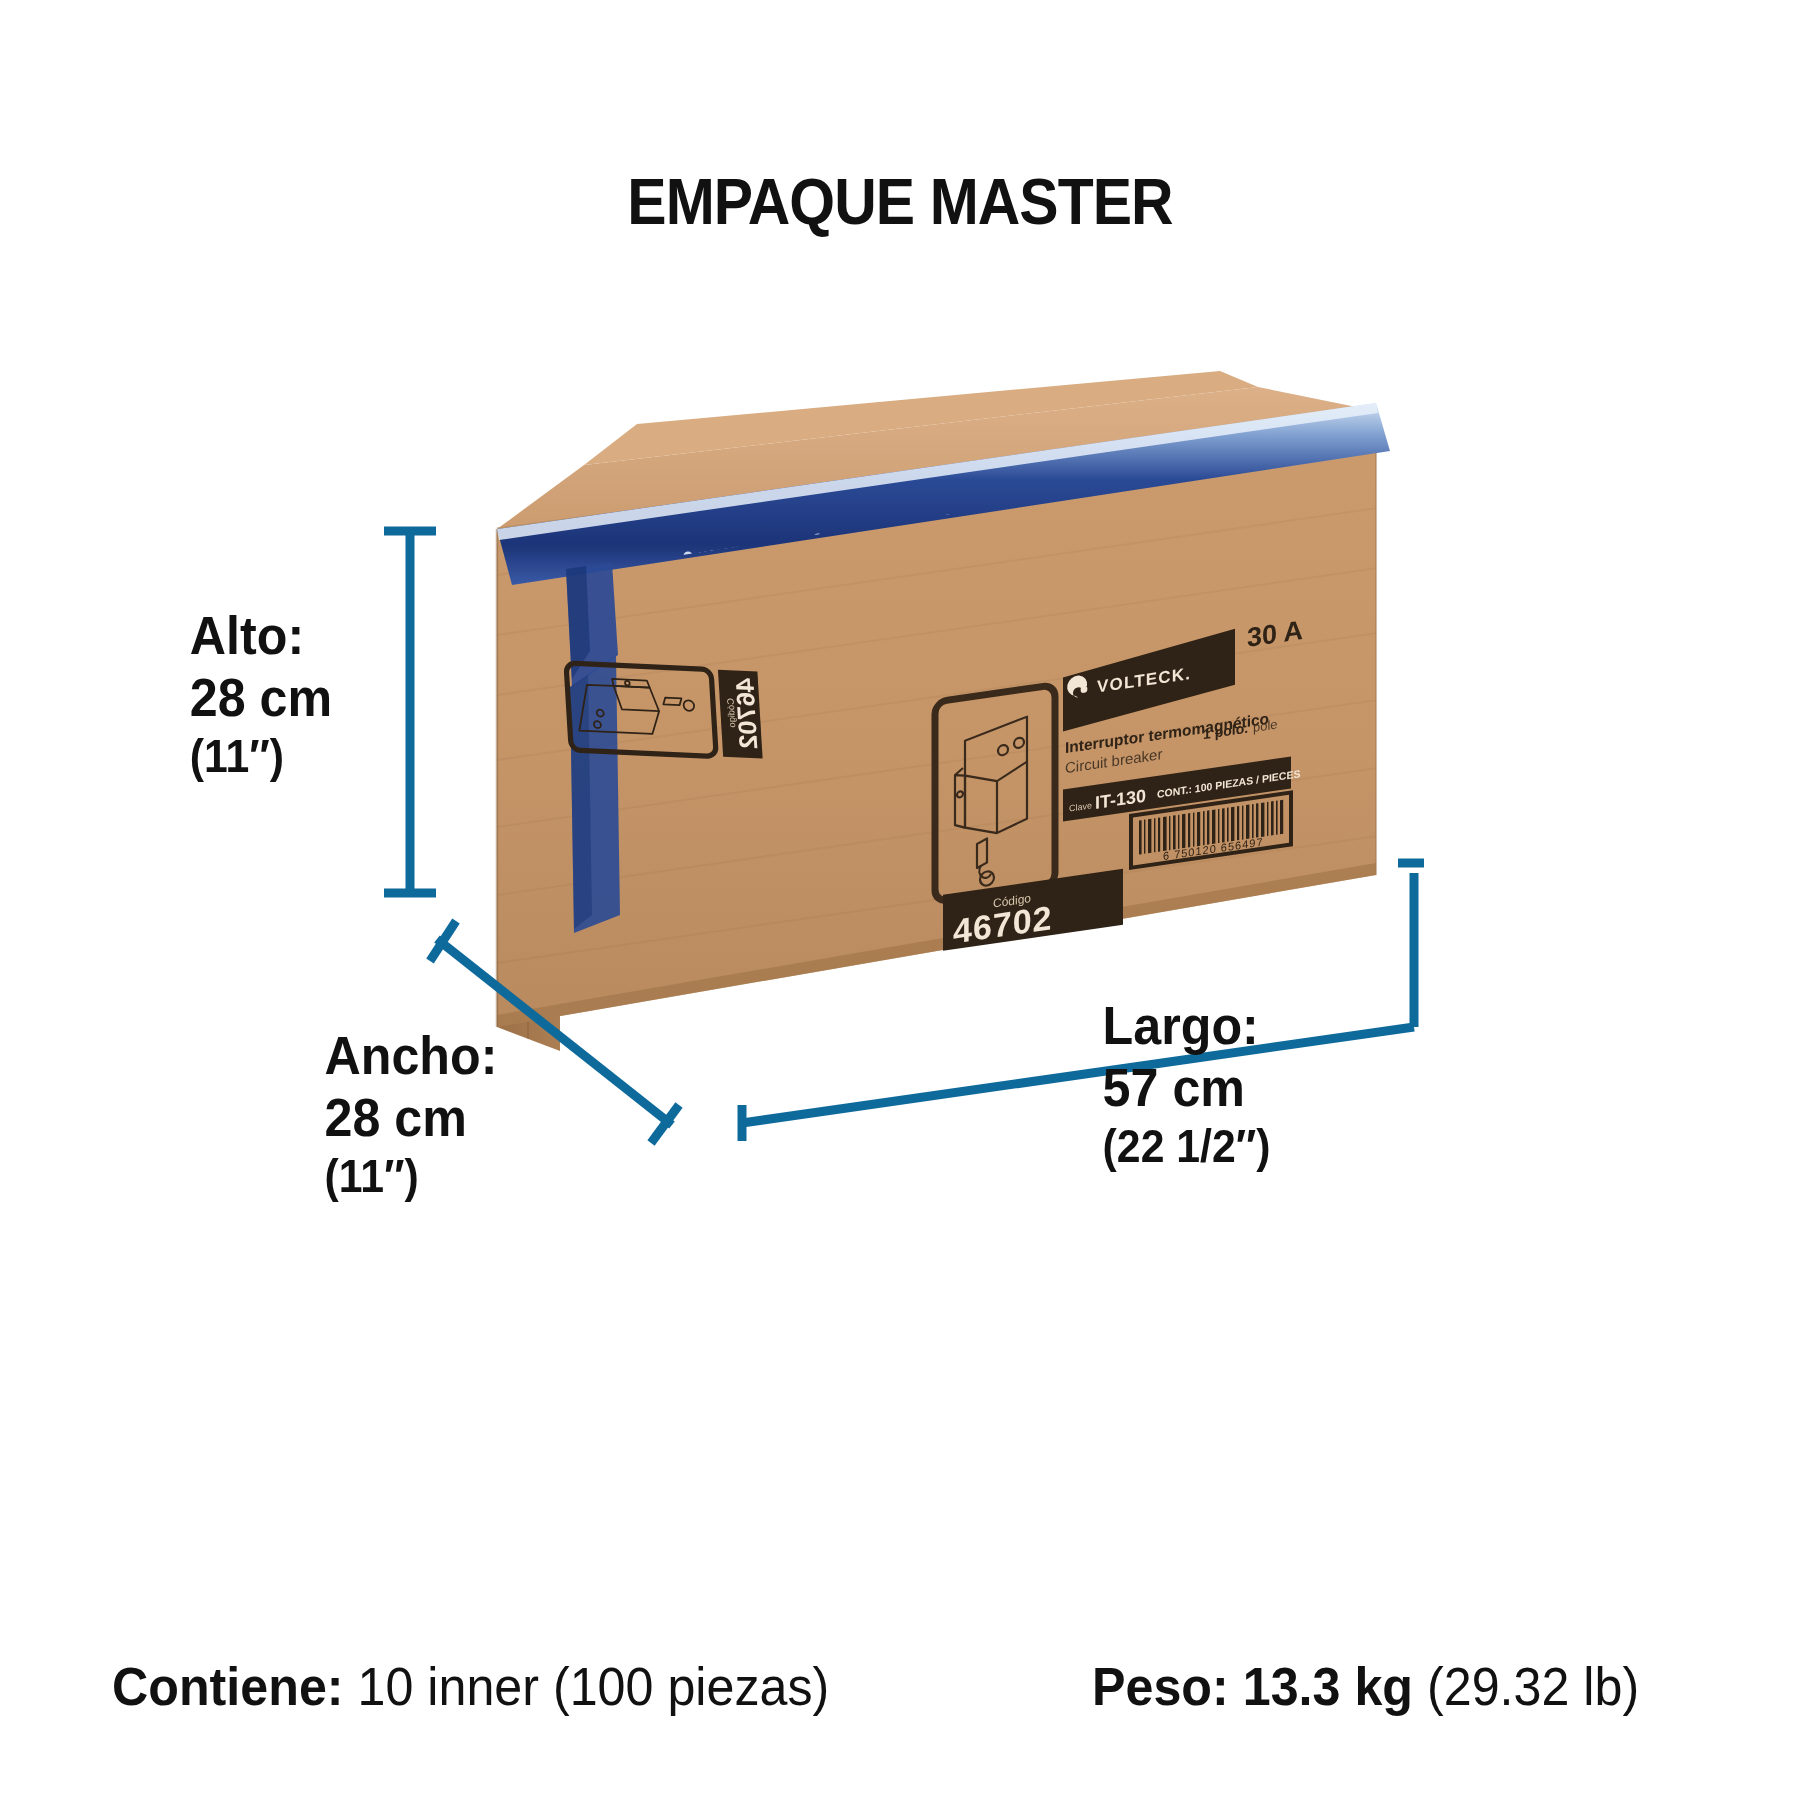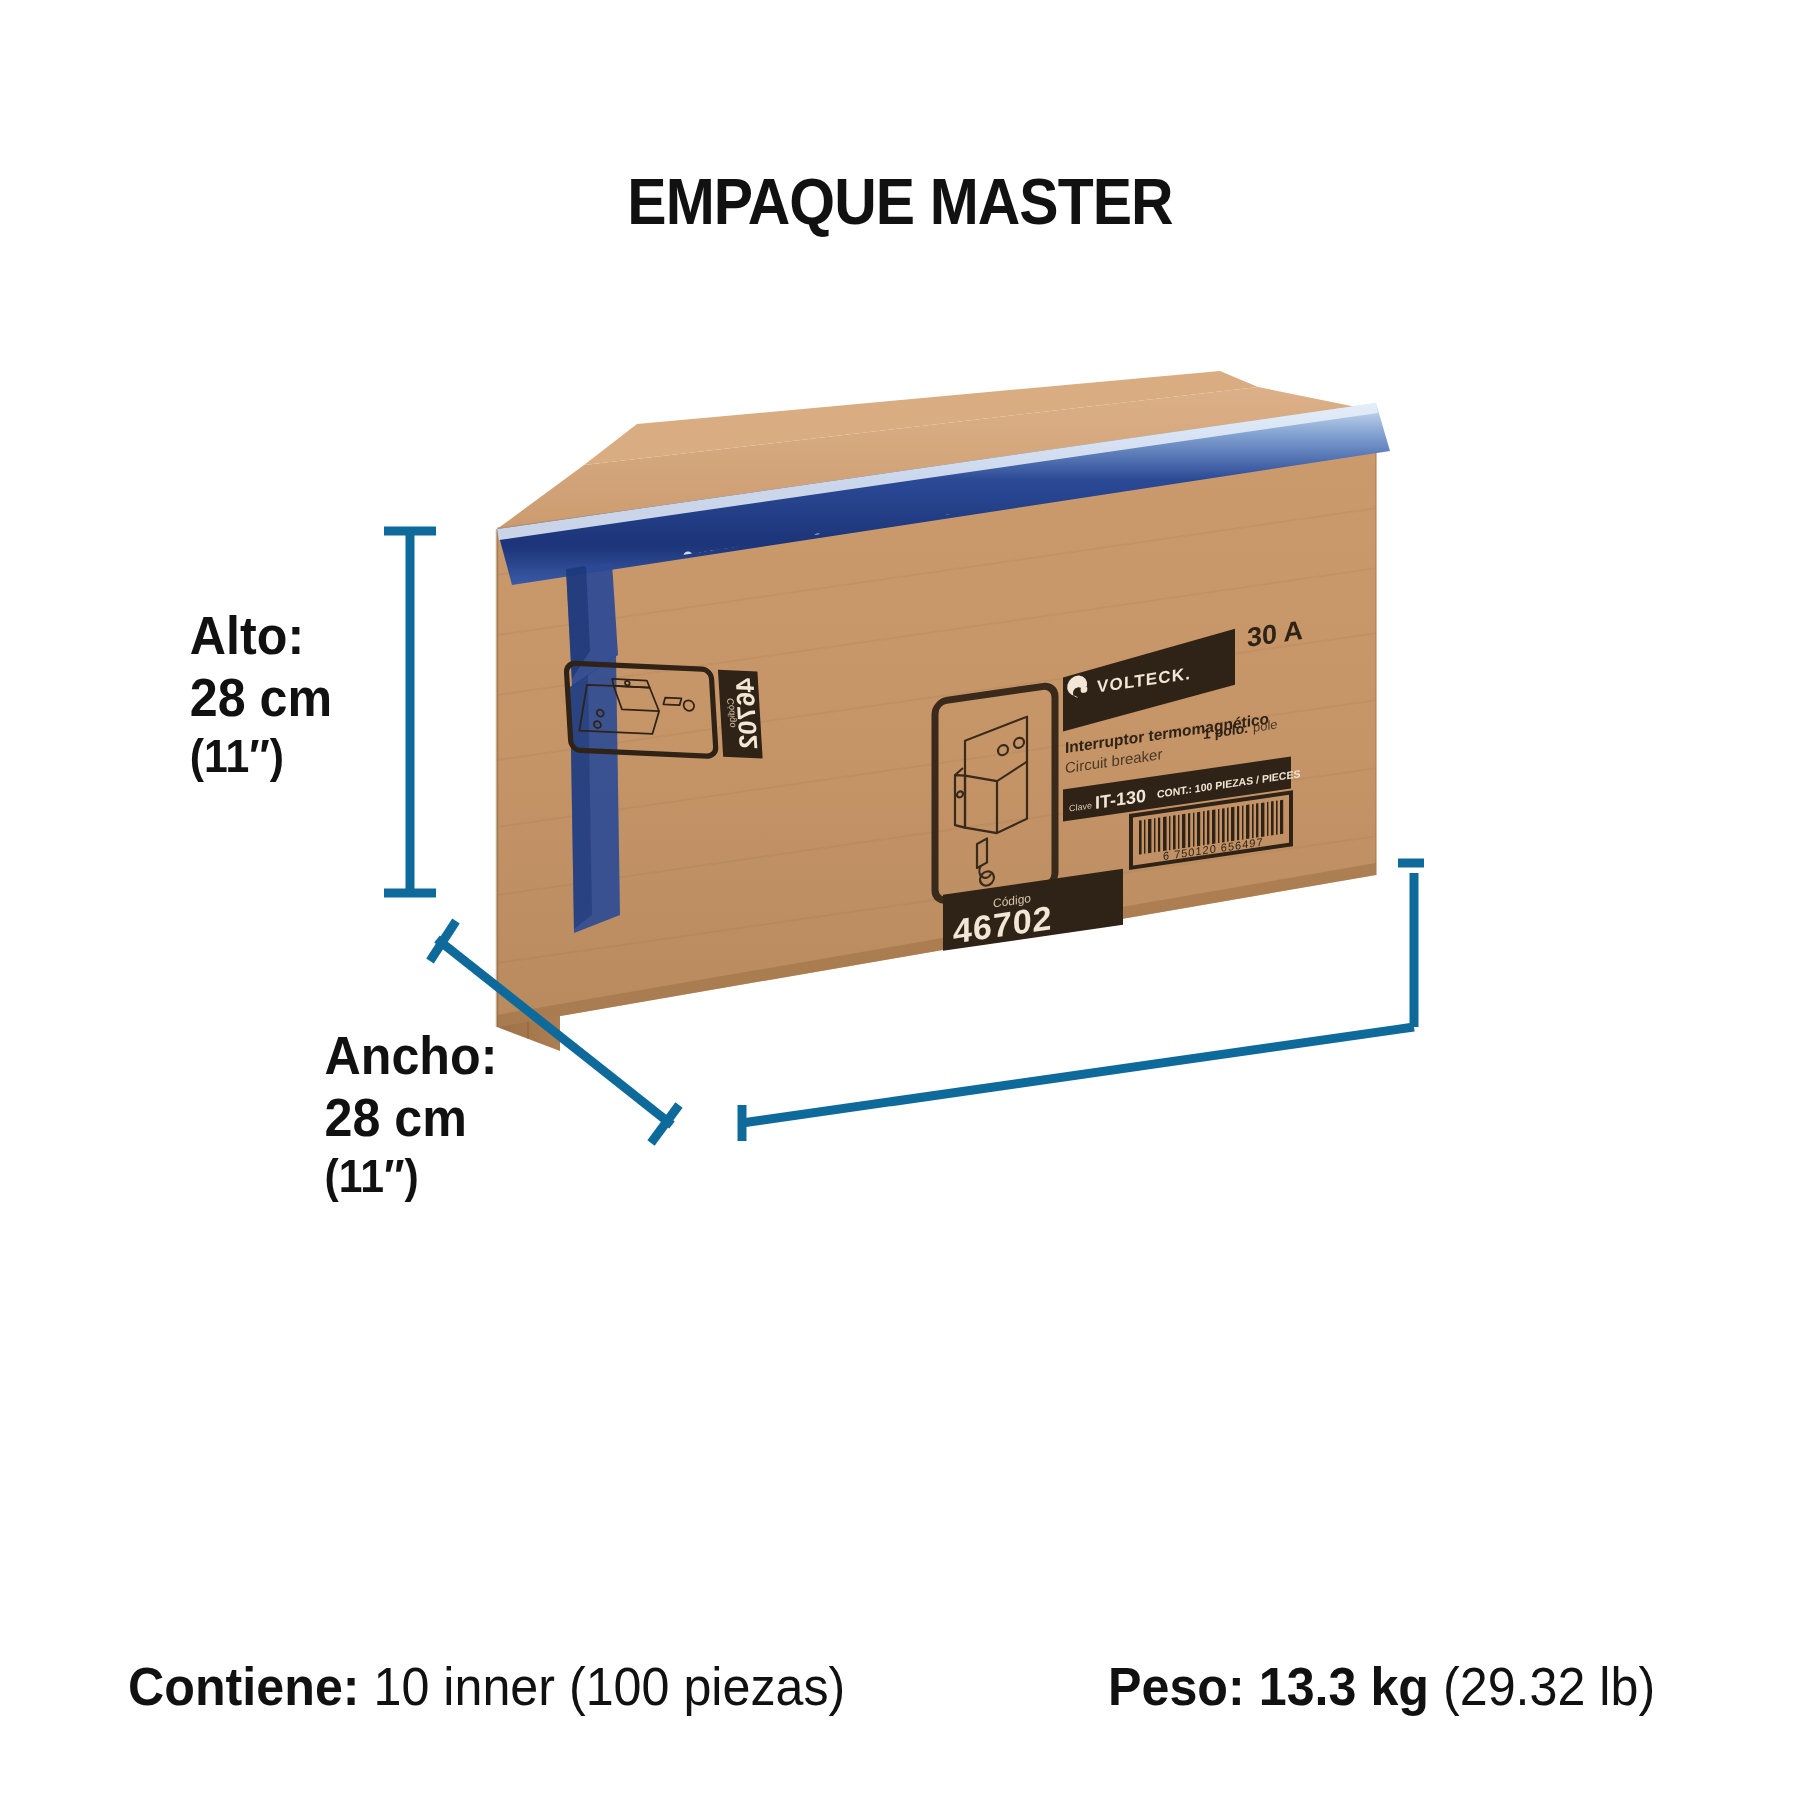--- a/index.html
+++ b/index.html
@@ -19,21 +19,21 @@
     font-size:64px;
     font-weight:bold;
     letter-spacing:-1px;
     color:#111111;
     transform:scaleX(0.92);
     font-family:"Liberation Sans", sans-serif;
   }
 
   
   .footer{
-    position:absolute;left:16px;top:1640px;width:1476px;height:90px;
+    position:absolute;left:0;top:1640px;width:1476px;height:90px;
   }
   .footer .cell{
     position:absolute;top:0;
     font-size:54px;color:#111;white-space:nowrap;
     transform:scaleX(0.93);transform-origin:left center;
   }
   .footer .contiene{left:112px;}
   .footer .peso{left:1092px;}
   .b{font-weight:bold;}
   .r{font-weight:normal;}
@@ -277,20 +277,25 @@
     <div class="l2">28 cm</div>
     <div class="l3">(11″)</div>
   </div>
 
   <div class="dimblock" id="dim-ancho">
     <div class="l1">Ancho:</div>
     <div class="l2">28 cm</div>
     <div class="l3">(11″)</div>
   </div>
 
+  <div class="dimblock" id="dim-largo">
+    <div class="l1">Largo:</div>
+    <div class="l2">57 cm</div>
+    <div class="l3">(22 1/2″)</div>
+  </div>
 
   <div class="footer">
     <div class="cell contiene">
       <span class="b">Contiene:</span>
       <span class="r">10 inner (100 piezas)</span>
     </div>
     <div class="cell peso">
       <span class="b">Peso: 13.3 kg</span>
       <span class="r">(29.32 lb)</span>
     </div>

